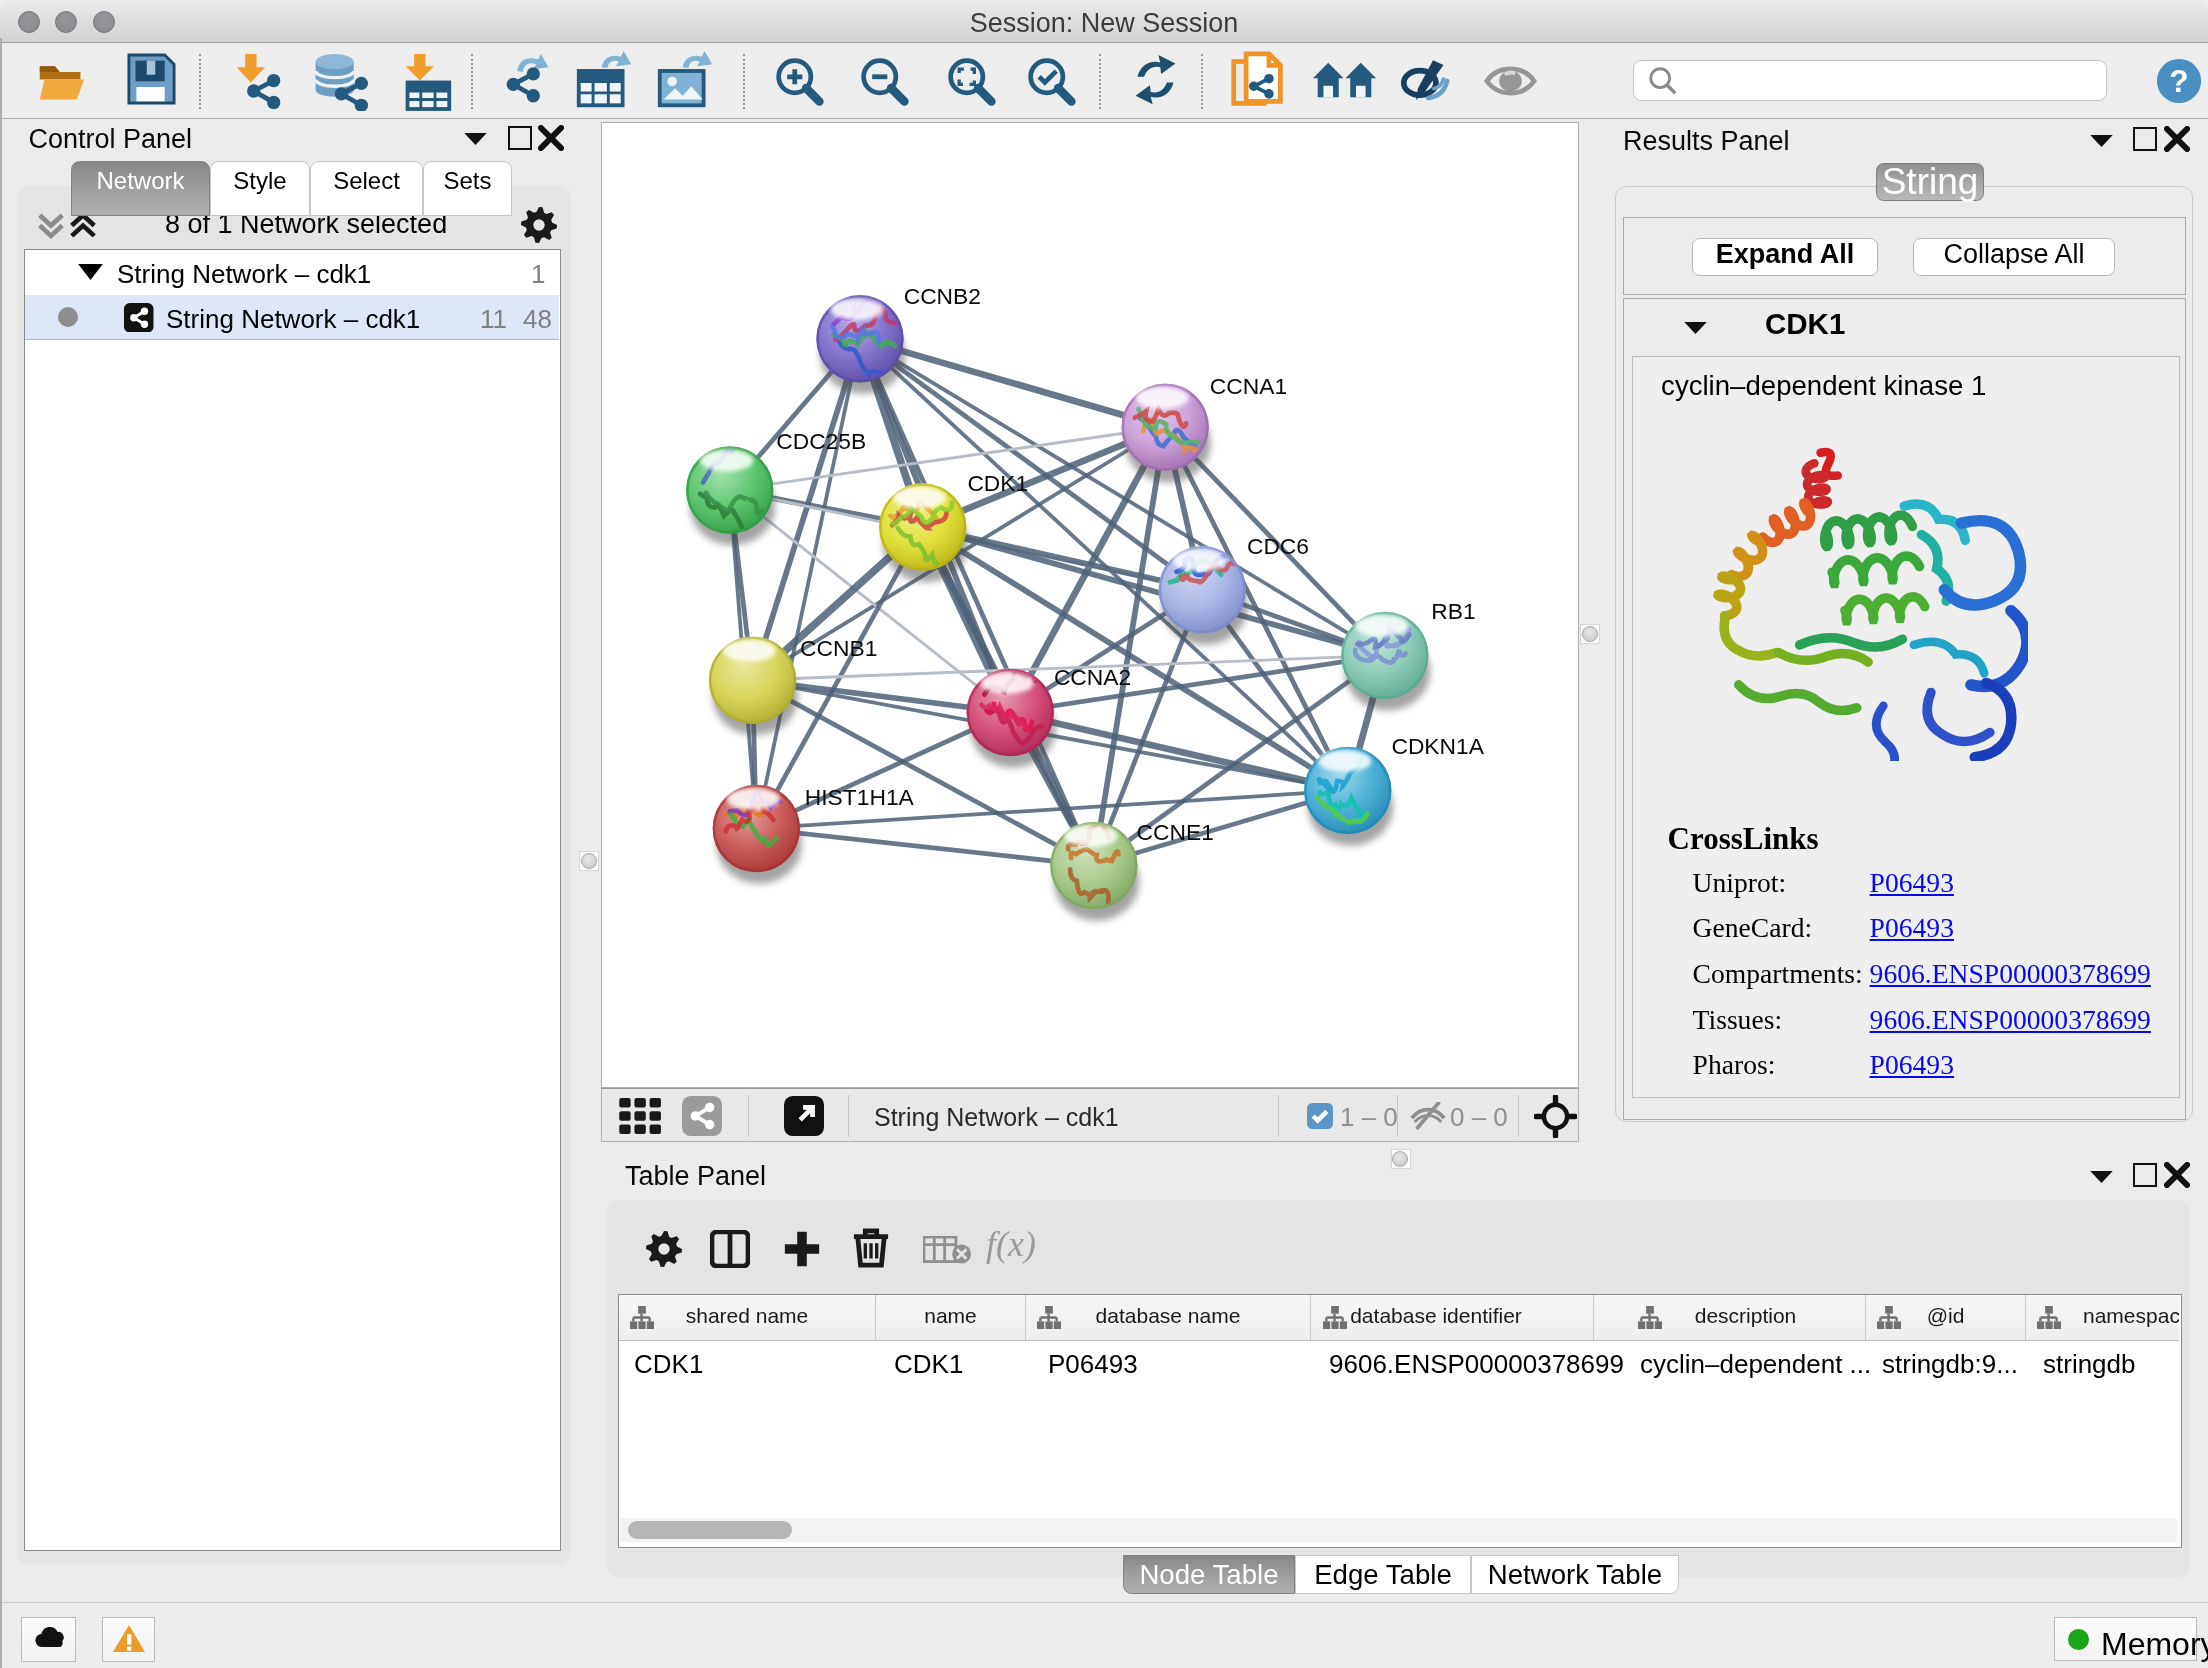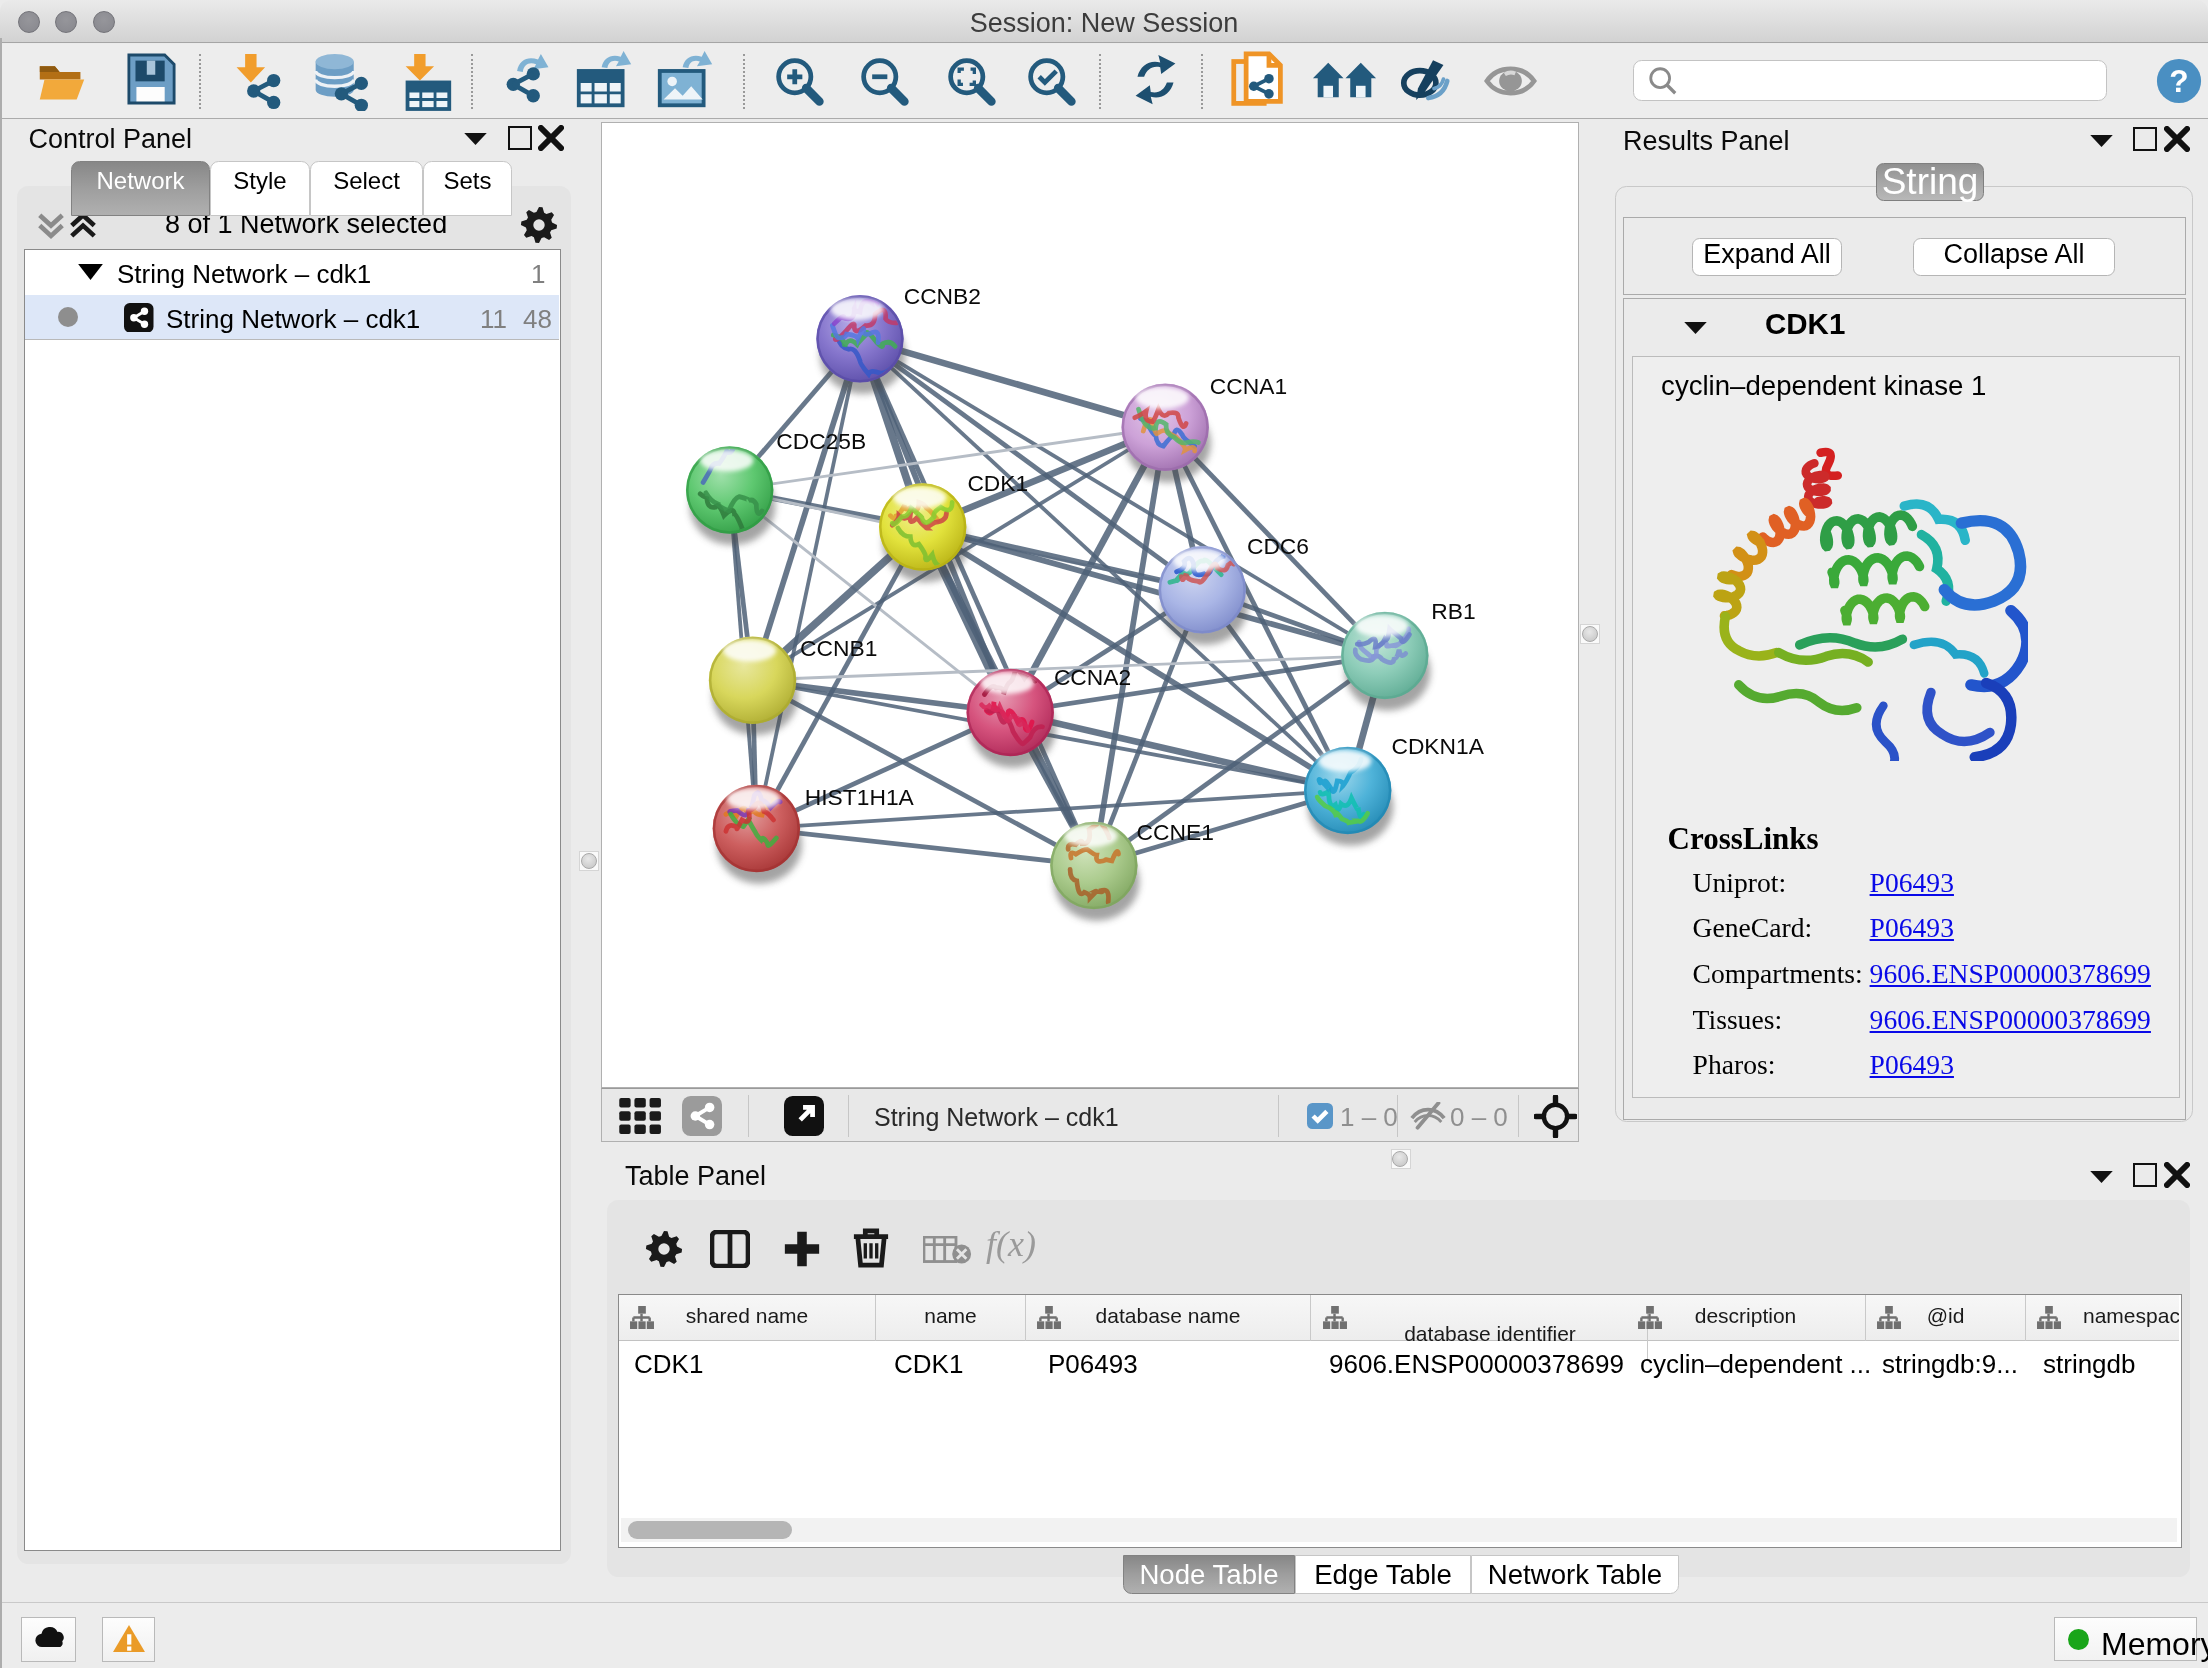--- a/index.html
+++ b/index.html
@@ -636,21 +636,21 @@
     <path d="M1 2 h24 l-12 13 z" fill="#111"></path>
   </svg>
 <div class="pbtn" style="left:2133px;top:127px;width:24px;height:24px;border:2.9px solid #111;"></div>
 <svg class="pbtn" style="left:2164px;top:126px;" width="26" height="26" viewBox="0 0 27 27">
     <path d="M3 3 L24 24 M24 3 L3 24" stroke="#111" stroke-width="6" stroke-linecap="round"></path>
   </svg>
 
 <div id="rp-outer"></div>
 <div id="rp-stringtab">String</div>
 <div id="rp-expbox">
-  <div class="rbtn" style="left:68px;width:150px;">Expand All</div>
+  <div class="rbtn" style="left:68px;width:186px;font-weight:bold;">Expand All</div>
   <div class="rbtn" style="left:289px;width:202px;">Collapse All</div>
 </div>
 <div id="rp-cdkbox">
   <svg style="position:absolute;left:59px;top:21px;" width="25" height="15" viewBox="0 0 26 16">
       <path d="M1 2 h24 l-12 13 z" fill="#111"></path>
     </svg>
   <div style="position:absolute;left:141px;top:7.6px;font-size:29.5px;font-weight:bold;">CDK1</div>
   <div id="rp-inner">
     <div style="position:absolute;left:28.5px;top:13.3px;font-size:27.6px;">cyclin–dependent kinase 1</div>
     <svg id="protein" style="position:absolute;left:43px;top:90px;" width="352" height="314" viewBox="0 0 370 330">
@@ -757,21 +757,21 @@
       </div>
     <svg class="thicon" style="left:704px;" width="24" height="23" viewBox="0 0 25 24">
         <g fill="#707070">
           <rect x="8.5" y="0" width="8" height="8"></rect>
           <path d="M12 8 v4 M3.5 12 h17 M3.5 12 v4 M12 12 v4 M20.5 12 v4" stroke="#707070" stroke-width="2.5" fill="none"></path>
           <rect x="0" y="16" width="7.5" height="8"></rect>
           <rect x="8.8" y="16" width="7.5" height="8"></rect>
           <rect x="17.5" y="16" width="7.5" height="8"></rect>
         </g>
       </svg>
-    <div class="th" style="left:714px;width:315px;margin-top:18px;">
+    <div class="th" style="left:660px;width:315px;">
         <div class="thlbl">database identifier</div>
       </div>
     <svg class="thicon" style="left:1019px;" width="24" height="23" viewBox="0 0 25 24">
         <g fill="#707070">
           <rect x="8.5" y="0" width="8" height="8"></rect>
           <path d="M12 8 v4 M3.5 12 h17 M3.5 12 v4 M12 12 v4 M20.5 12 v4" stroke="#707070" stroke-width="2.5" fill="none"></path>
           <rect x="0" y="16" width="7.5" height="8"></rect>
           <rect x="8.8" y="16" width="7.5" height="8"></rect>
           <rect x="17.5" y="16" width="7.5" height="8"></rect>
         </g>

